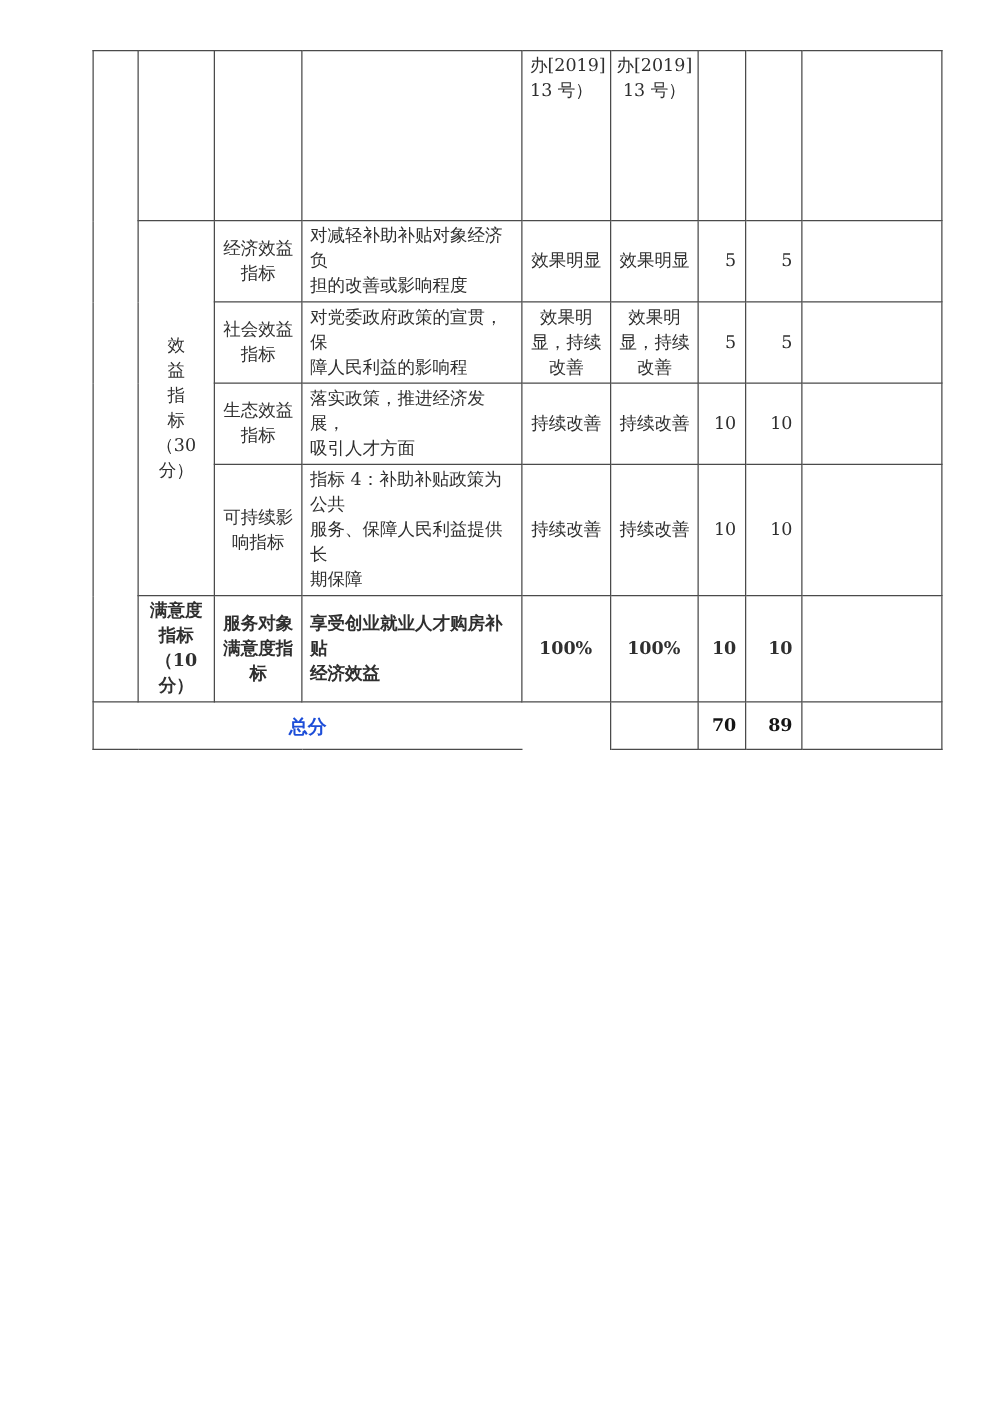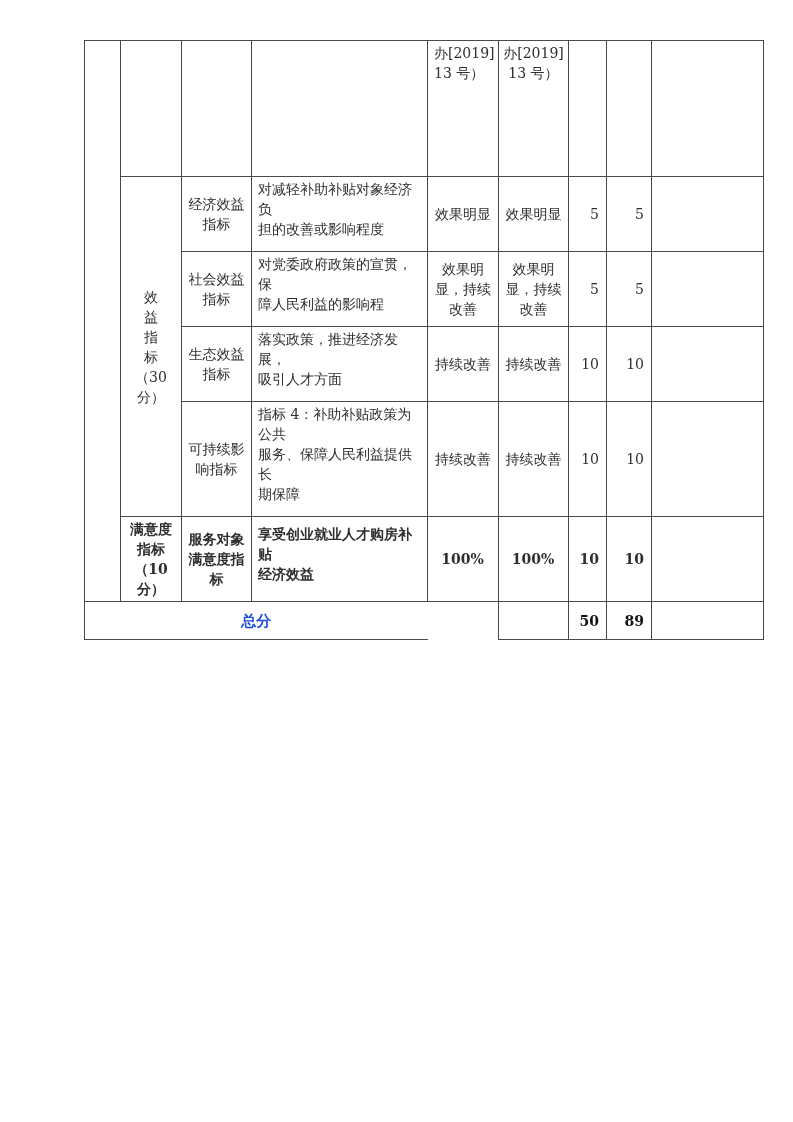--- a/index.html
+++ b/index.html
@@ -6,21 +6,21 @@
   .page {
     position: relative;
     width: 793px;
     height: 1122px;
     background: #ffffff;
     overflow: hidden;
     font-family: "DejaVu Serif", "Liberation Serif", serif;
   }
   table.score-table {
     position: absolute;
-    left: 84px;
+    left: 74px;
     top: 40px;
     width: 679px;
     border-collapse: collapse;
     table-layout: fixed;
   }
   .score-table td {
     border: 1px solid #4a4a4a;
     font-size: 14px;
     line-height: 20px;
     color: #2f2f2f;
@@ -35,21 +35,21 @@
   tr.r1 { height: 136px; }
   tr.r2 { height: 46px; }
   tr.r3 { height: 64px; }
   tr.r4 { height: 45px; margin-left: 12px; }
   tr.r5 { height: 60px; }
   tr.r6 { height: 68px; font-weight: bold; }
   tr.r7 { height: 38px; }
 
   .score-table td.top   { vertical-align: top; }
   .score-table td.tleft { text-align: left; padding-left: 6px; }
-  .score-table td.desc  { text-align: left; padding: 2px 4px 12px 6px; }
+  .score-table td.desc  { text-align: left; padding: 2px 4px 2px 6px; }
   .score-table td.num   { text-align: right; padding-right: 7px; }
   .score-table td.pct   { text-align: center; padding-right: 4px; }
   .score-table td.bold  { font-weight: bold; color: #141414; }
   .score-table td.total-label {
     font-weight: bold;
     font-size: 15px;
     color: #1d4ed8;
     border-right: none; 
   }
   .score-table td.gap {
@@ -160,19 +160,19 @@
         <td class="pct">100%</td>
         <td class="num">10</td>
         <td class="num">10</td>
         <td></td>
       </tr>
 
       <tr class="r7">
         <td colspan="4" class="total-label">总分</td>
         <td class="gap"></td>
         <td></td>
-        <td class="num bold">50</td>
+        <td class="num bold">70</td>
         <td class="num bold">89</td>
         <td></td>
       </tr>
     </tbody>
   </table>
 </div>
 
 </body></html>

